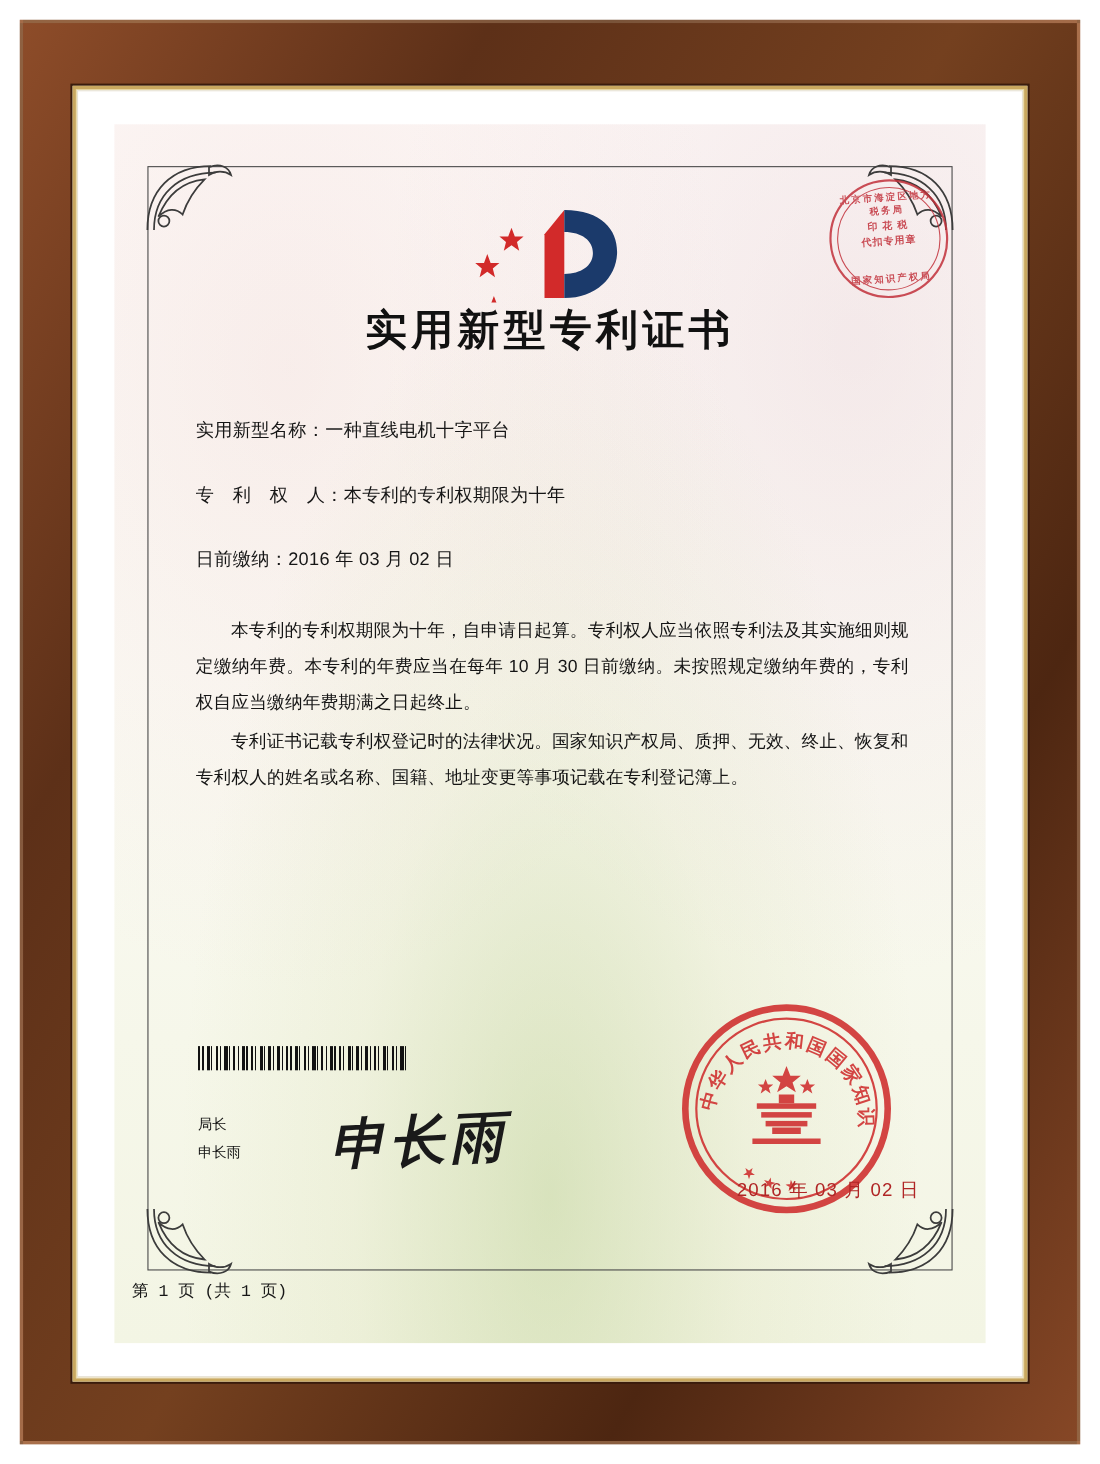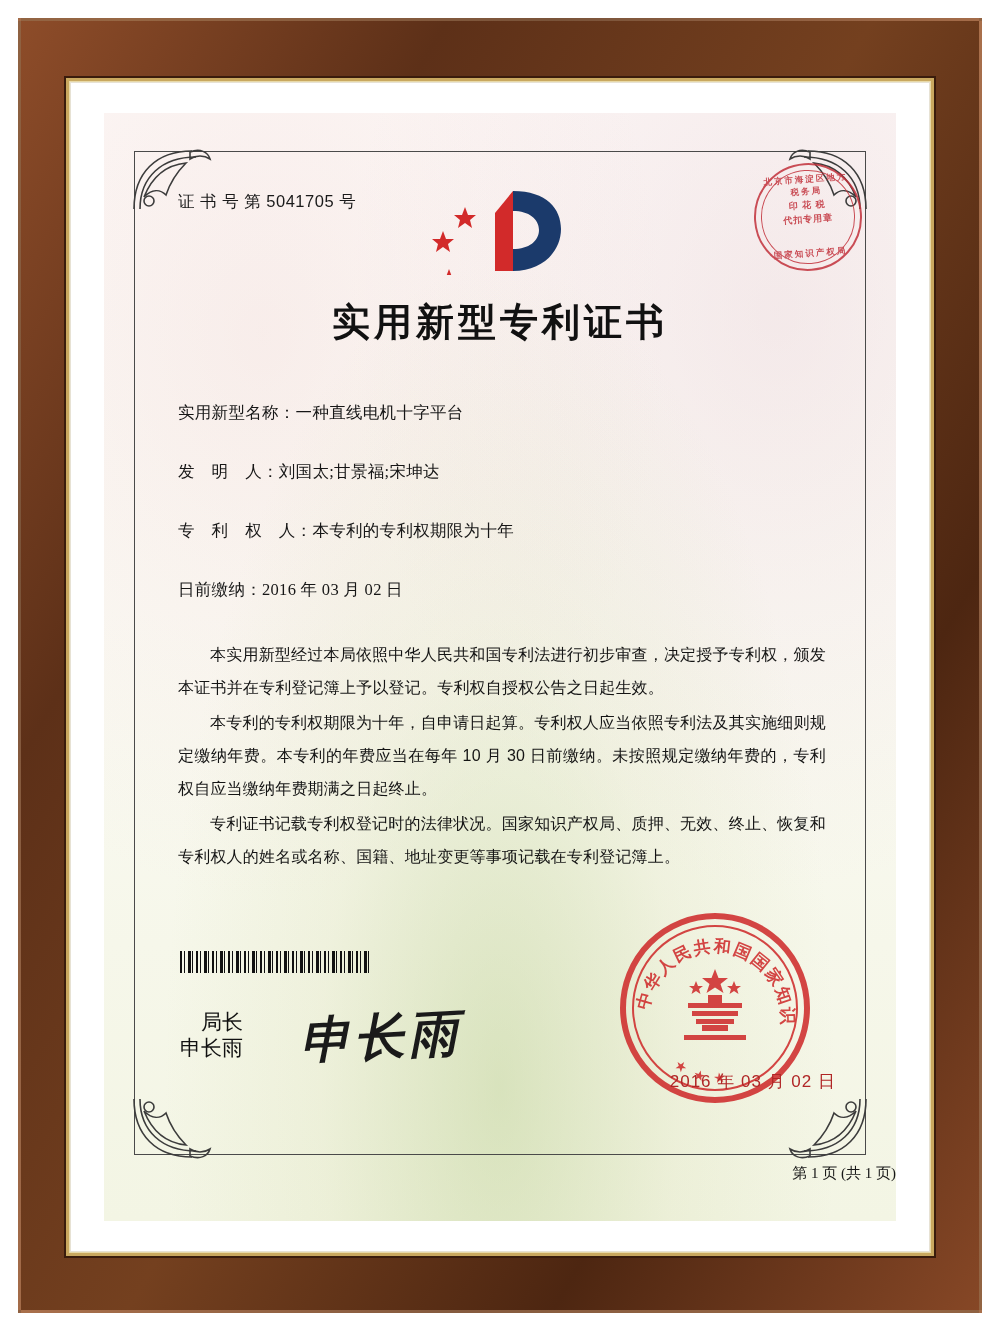--- a/index.html
+++ b/index.html
@@ -158,21 +158,21 @@
     font-weight: bold;
     letter-spacing: 4px;
     color: #111;
   }
 
   .fields {
     margin-top: 54px;
     padding-left: 10px;
   }
   .field-row {
-    font-family: Liberation Serif, serif;
+    font-family: Liberation Sans, sans-serif;
     font-size: 16.5px;
     color: #161616;
     margin-bottom: 37px;
     letter-spacing: 0.3px;
     white-space: nowrap;
   }
   .field-label { display: inline-block; }
   .field-value { display: inline-block; }
 
   .body-text {
@@ -202,24 +202,23 @@
       #111 12px 13px, transparent 13px 16px
     );
   }
 
   
   .sig-block {
     position: absolute;
     left: 76px;
     bottom: 160px;
     font-family: "Liberation Sans", sans-serif;
-    font-size: 21px;
+    font-size: 13px;
     color: #111;
     line-height: 26px;
-    text-align: right;
   }
   .handwriting {
     position: absolute;
     left: 196px;
     bottom: 150px;
     font-family: "Liberation Serif", serif;
     font-size: 50px;
     font-weight: bold;
     font-style: italic;
     color: #1a1a1a;
@@ -260,24 +259,24 @@
     bottom: 128px;
     font-family: "Liberation Sans", sans-serif;
     font-size: 17px;
     color: #b02626;
     letter-spacing: 1px;
     z-index: 5;
   }
 
   .page-footer {
     position: absolute;
-    left: 4px; right: 0;
+    left: 16px; right: 0;
     bottom: 38px;
-    text-align: right;
-    font-family: Liberation Serif, serif;
+    text-align: left;
+    font-family: Liberation Mono, monospace;
     font-size: 15px;
     color: #161616;
   }
 </style>
 </head>
 <body>
 
 <div class="frame-outer">
   <div class="frame-bevel-1"></div>
   <div class="frame-inner-gold"></div>
@@ -327,21 +326,20 @@
           <path d="M10 66 C10 34 32 14 66 14"></path>
           <path d="M14 54 C22 34 36 22 56 20 C46 30 40 40 36 52 C30 46 22 46 14 54Z"></path>
           <circle cx="19" cy="58" r="5"></circle>
           <path d="M60 9 C70 5 78 9 80 16 C74 12 66 12 60 16Z"></path>
         </g>
       </svg>
     </div>
 
     <div class="content">
 
-      <div class="cert-no">证 书 号 第 5041705 号</div>
 
       <div class="logo-wrap">
         <svg viewBox="0 0 150 92" width="150" height="92">
           <g fill="#d22a2a">
             <polygon points="18,48 21,56 29,56 23,61 25,69 18,64 11,69 13,61 7,56 15,56"></polygon>
             <polygon points="40,24 43,32 51,32 45,37 47,45 40,40 33,45 35,37 29,32 37,32"></polygon>
             <polygon points="24,86 27,94 35,94 29,99 31,107 24,102 17,107 19,99 13,94 21,94"></polygon>
           </g>
           <polygon points="70,88 70,30 88,8 88,88" fill="#d22a2a"></polygon>
           <path d="M88 8 C122 8 136 26 136 46 C136 68 118 88 88 88 L88 66 C104 66 114 58 114 47 C114 36 104 28 88 28 Z" fill="#1b3a6b"></path>
@@ -356,32 +354,28 @@
         <div class="tarc-bot">国家知识产权局</div>
       </div>
 
       <div class="title">实用新型专利证书</div>
 
       <div class="fields">
         <div class="field-row">
           <span class="field-label">实用新型名称：</span><span class="field-value">一种直线电机十字平台</span>
         </div>
         <div class="field-row">
-          <span class="field-label">发　明　人：</span><span class="field-value">刘国太;甘景福;宋坤达</span>
-        </div>
-        <div class="field-row">
           <span class="field-label">专　利　权　人：</span><span class="field-value">本专利的专利权期限为十年</span>
         </div>
         <div class="field-row">
           <span class="field-label">日前缴纳：</span><span class="field-value">2016 年 03 月 02 日</span>
         </div>
       </div>
 
       <div class="body-text">
-        <p>本实用新型经过本局依照中华人民共和国专利法进行初步审查，决定授予专利权，颁发本证书并在专利登记簿上予以登记。专利权自授权公告之日起生效。</p>
         <p>本专利的专利权期限为十年，自申请日起算。专利权人应当依照专利法及其实施细则规定缴纳年费。本专利的年费应当在每年 10 月 30 日前缴纳。未按照规定缴纳年费的，专利权自应当缴纳年费期满之日起终止。</p>
         <p>专利证书记载专利权登记时的法律状况。国家知识产权局、质押、无效、终止、恢复和专利权人的姓名或名称、国籍、地址变更等事项记载在专利登记簿上。</p>
       </div>
 
     </div>
 
     <div class="barcode"></div>
 
     <div class="sig-block">
       <div>局长</div>

